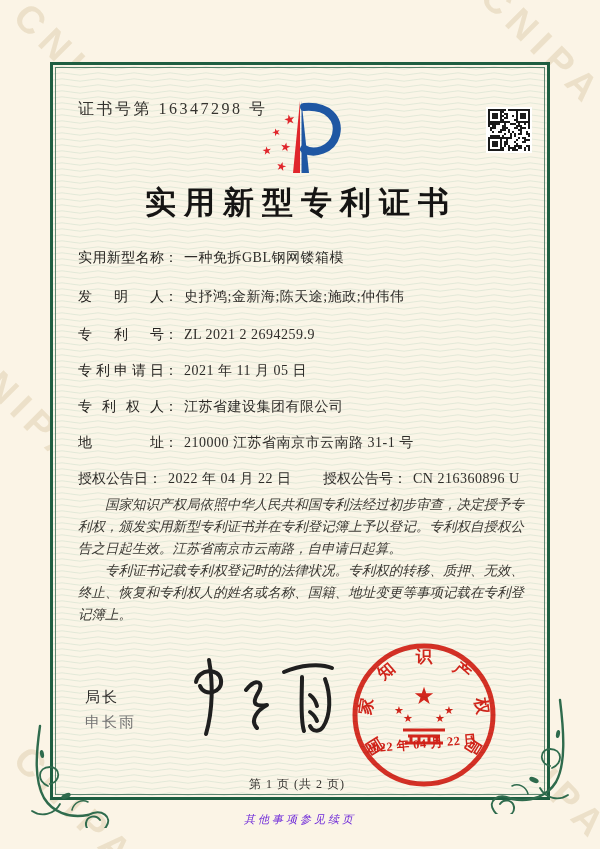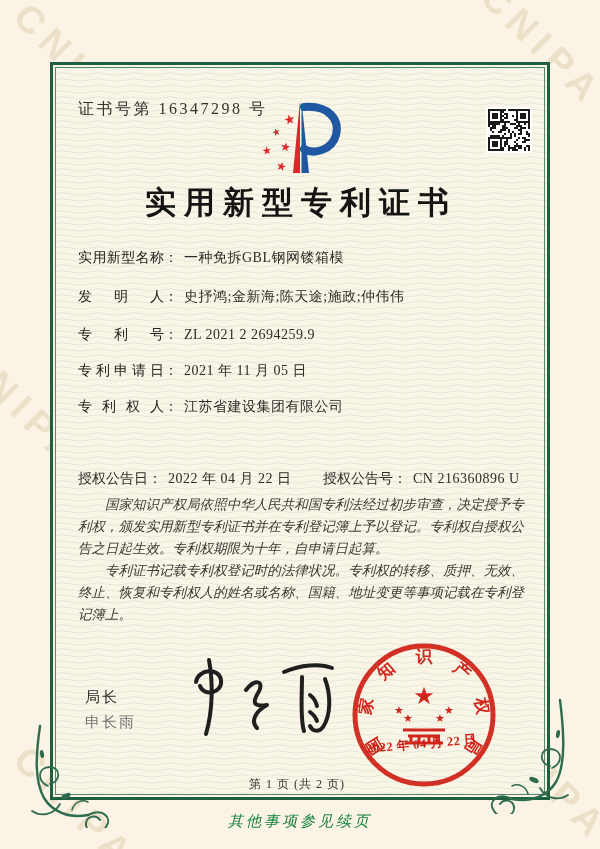--- a/index.html
+++ b/index.html
@@ -44,21 +44,21 @@
   .seal-char{position:absolute;left:63px;top:4px;width:20px;height:69px;
              transform-origin:50% 69px;text-align:center;
              font-size:16.5px;font-weight:bold;color:#d8271e;font-family:"Liberation Serif",serif;}
   .seal-date{position:absolute;left:366px;top:736px;width:110px;text-align:center;
              font-size:12.5px;font-weight:bold;color:#cf2017;transform:rotate(-5deg);
              white-space:nowrap;letter-spacing:.5px;}
   
   .pageinfo{position:absolute;left:50px;top:776px;width:494px;text-align:center;
             font-size:12px;color:#35332f;letter-spacing:1px;}
   .contnote{position:absolute;left:0;top:812px;width:600px;text-align:center;
-            font-size:15px;color:#15803d;letter-spacing:3px;font-style:italic;}
+            font-size:11px;color:#6d28d9;letter-spacing:3px;font-style:italic;}
   .ornament{position:absolute;pointer-events:none;}
   .orn-left{left:28px;top:724px;}
   .orn-right{left:480px;top:698px;transform:scaleX(-1);}
 </style>
 </head>
 <body>
 
 <div class="page">
 
   <div class="wm" style="left:75px;top:65px">CNIPA</div>
@@ -336,32 +336,35 @@
   </div>
   <div class="frow" style="top:326px">
     <span class="flabel">专利号</span><span class="fcolon">：</span><span class="fvalue">ZL 2021 2 2694259.9</span>
   </div>
   <div class="frow" style="top:362px">
     <span class="flabel">专利申请日</span><span class="fcolon">：</span><span class="fvalue">2021 年 11 月 05 日</span>
   </div>
   <div class="frow" style="top:398px">
     <span class="flabel">专利权人</span><span class="fcolon">：</span><span class="fvalue">江苏省建设集团有限公司</span>
   </div>
+  <div class="frow" style="top:434px">
+    <span class="flabel">地址</span><span class="fcolon">：</span><span class="fvalue">210000 江苏省南京市云南路 31-1 号</span>
+  </div>
 
   <div class="frow" style="top:470px">
     <span class="grantpair">
       <span>授权公告日</span><span class="fcolon">：</span><span class="fvalue">2022 年 04 月 22 日</span>
     </span>
     <span class="grantpair grant2">
       <span>授权公告号</span><span class="fcolon">：</span><span class="fvalue">CN 216360896 U</span>
     </span>
   </div>
 
   <div class="legal">
-    <p>国家知识产权局依照中华人民共和国专利法经过初步审查，决定授予专利权，颁发实用新型专利证书并在专利登记簿上予以登记。专利权自授权公告之日起生效。专利权期限为十年，自申请日起算。</p>
+    <p>国家知识产权局依照中华人民共和国专利法经过初步审查，决定授予专利权，颁发实用新型专利证书并在专利登记簿上予以登记。专利权自授权公告之日起生效。江苏省南京市云南路，自申请日起算。</p>
     <p>专利证书记载专利权登记时的法律状况。专利权的转移、质押、无效、终止、恢复和专利权人的姓名或名称、国籍、地址变更等事项记载在专利登记簿上。</p>
   </div>
 
   <div class="sig-title">局长</div>
   <div class="sig-name">申长雨</div>
   <svg class="signature" width="165" height="95" viewBox="0 0 165 95" fill="none" stroke="#1f1f1f" stroke-width="4" stroke-linecap="round" stroke-linejoin="round">
     <path d="M16,32 c2,-13 23,-15 25,-2 c2,13 -17,17 -21,6"></path>
     <path d="M29,10 c4,22 4,50 -3,74"></path>
     <path d="M66,40 c10,-13 19,-8 12,3 c-6,10 -4,14 9,12 c-11,6 -17,16 -10,23"></path>
     <path d="M104,22 c16,-7 36,-9 48,-4"></path>

